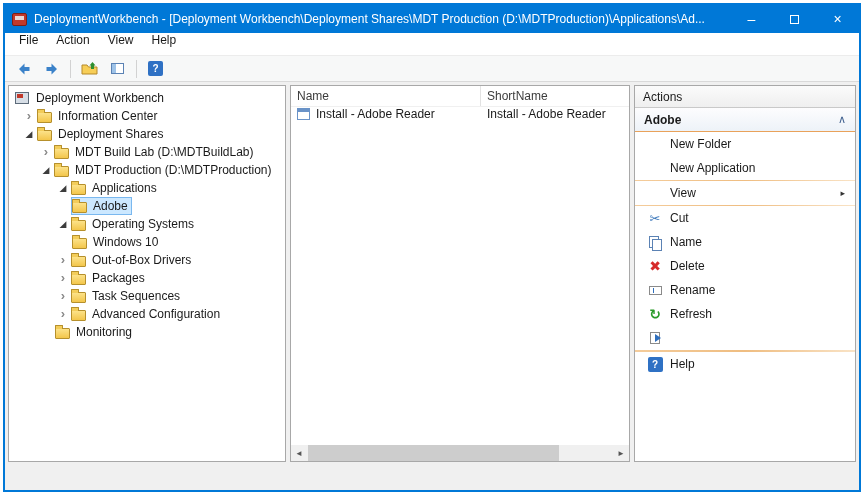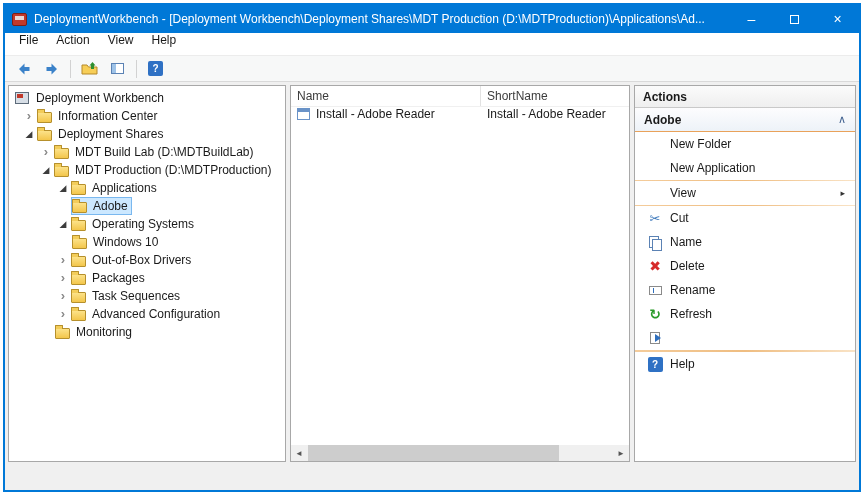--- a/index.html
+++ b/index.html
@@ -60,21 +60,21 @@
   .lcell.name{width:190px;flex:0 0 190px;gap:6px}
   .lcell.short{flex:1}
   .ic-app{width:13px;height:12px;background:#fff;border:1px solid #6a93c8;position:relative;flex:0 0 13px}
   .ic-app::before{content:"";position:absolute;left:0;right:0;top:0;height:3px;background:#6a93c8}
   .hscroll{position:absolute;left:0;right:0;bottom:0;height:16px;background:#f0f0f0;display:flex;align-items:center}
   .sbtn{width:16px;height:16px;display:flex;align-items:center;justify-content:center;font-size:8px;color:#555;flex:0 0 16px}
   .strack{flex:1;height:100%;position:relative}
   .sthumb{position:absolute;left:1px;top:0;height:100%;width:82%;background:#cdcdcd}
 
   
-  .actions-title{height:22px;display:flex;align-items:center;padding-left:8px;font-weight:bold;background:linear-gradient(#fbfbfb,#efefef);border-bottom:1px solid #c9c9c9;flex:0 0 auto}
+  .actions-title{height:22px;display:flex;align-items:center;padding-left:8px;font-weight:normal;background:linear-gradient(#fbfbfb,#efefef);border-bottom:1px solid #c9c9c9;flex:0 0 auto}
   .agroup{height:24px;display:flex;align-items:center;padding:0 9px;background:linear-gradient(#fdfdfe,#edf2f8);border-bottom:1px solid #e9a25a;flex:0 0 auto}
   .agname{flex:1;font-weight:bold}
   .agchev{color:#40608f;font-size:11px}
   .aitem{height:24px;display:flex;align-items:center;padding:0 8px 0 12px;gap:7px;flex:0 0 auto}
   .aicon{width:16px;height:16px;flex:0 0 16px;display:flex;align-items:center;justify-content:center;position:relative}
   .albl{flex:1;white-space:nowrap}
   .subarrow{font-size:9px;color:#333;padding-right:2px}
   .asep{height:1px;background:linear-gradient(to right,#f4cc9b,#efbd81,#f9e3c6);flex:0 0 1px}
   .ic-cut{color:#3a77bb;font-size:13px}
   .ic-del{color:#d62b2b;font-size:14px;font-weight:bold}

